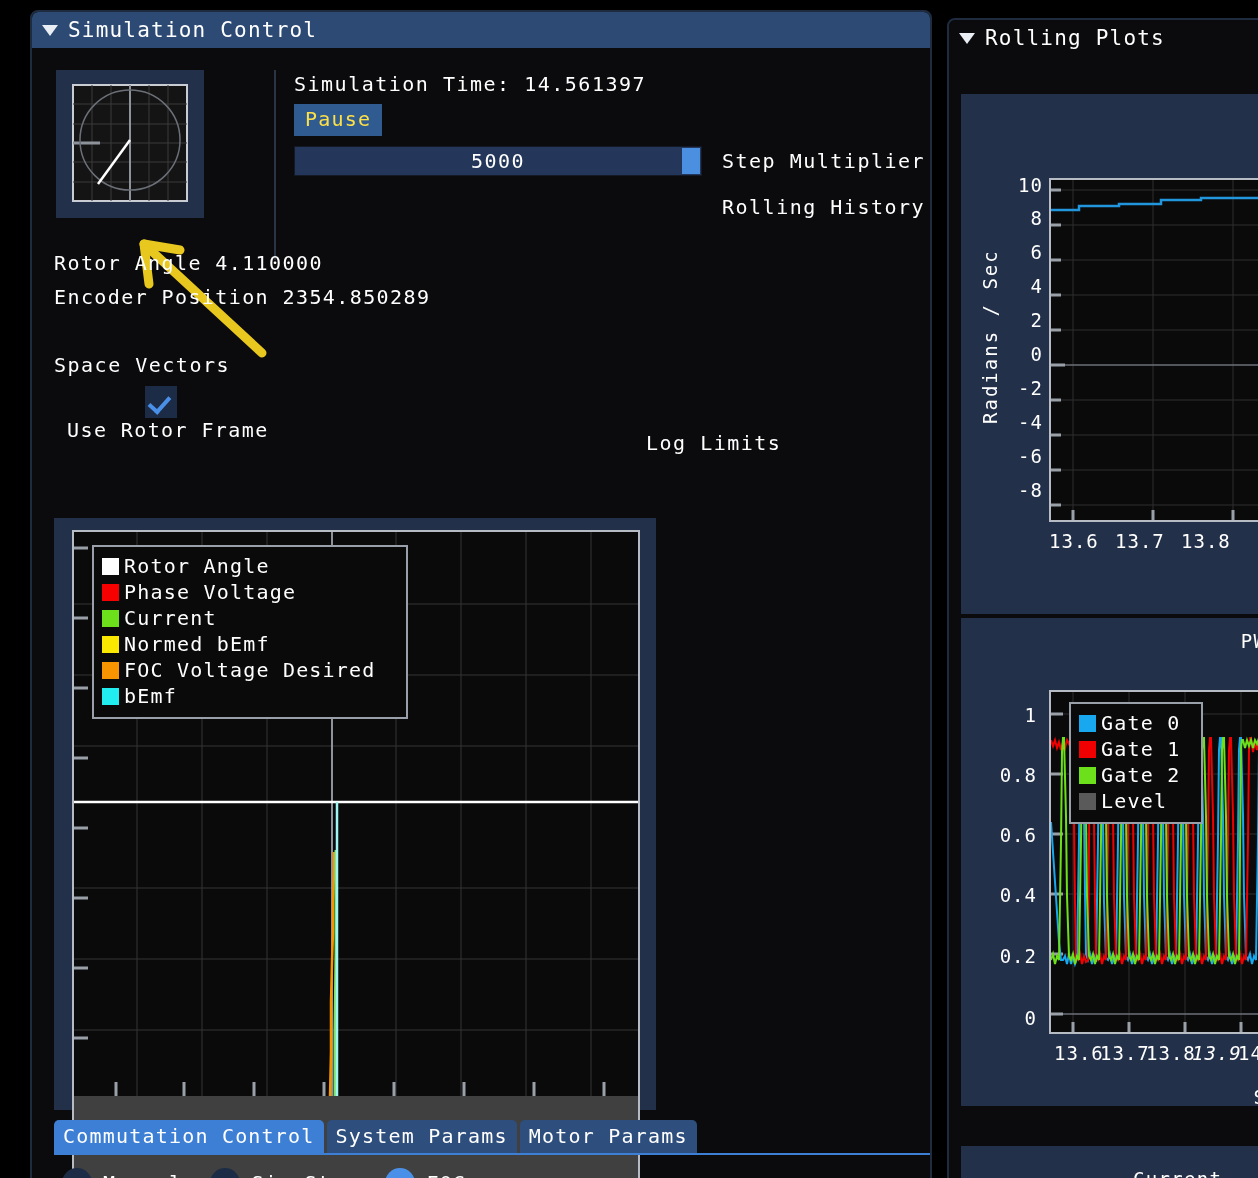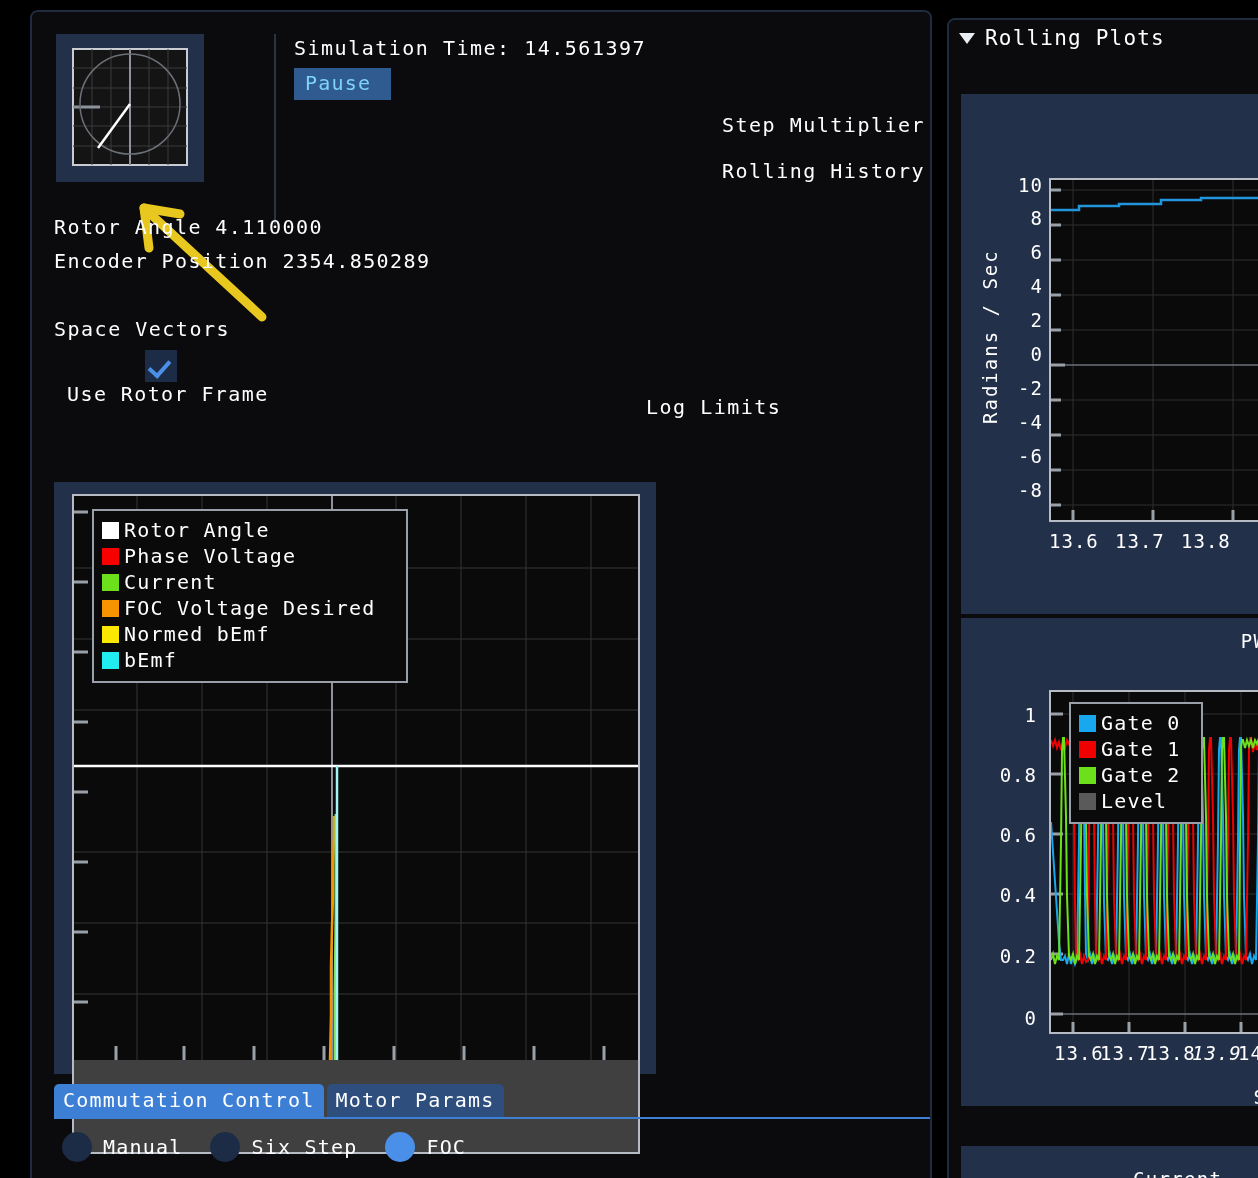--- a/index.html
+++ b/index.html
@@ -59,23 +59,23 @@
     width: 2px; height: 190px;
     background: #2a3444;
   }
 
   .simtime {
     position: absolute; left: 262px; top: 24px;
     color: #ffffff; font-size: 20px; letter-spacing: 1.5px; white-space: nowrap;
   }
   .btn-pause {
     position: absolute; left: 262px; top: 56px;
-    background: #2f5b91; color: #7dd3fc;
+    background: #2f5b91; color: #fde047;
     font-size: 20px; letter-spacing: 1.2px;
-    padding: 3px 20px 5px 11px;
+    padding: 3px 11px 5px 11px;
     border: none; cursor: pointer;
     font-family: "DejaVu Sans Mono", monospace;
   }
   .slider {
     position: absolute;
     height: 30px;
     background: #24375a;
     border: 1px solid #131a26;
     box-sizing: border-box;
     display: flex; align-items: center; justify-content: center;
@@ -199,20 +199,24 @@
     position: absolute; background: #22304a; box-sizing: border-box;
   }
   svg { display: block; }
 </style>
 </head>
 <body>
 
 <div class="root">
 
   <div class="window" id="sim-window">
+    <div class="titlebar">
+      <div class="caret"></div>
+      <div class="title-text">Simulation Control</div>
+    </div>
 
     <div class="body-area">
 
       <div class="dial-box">
         <div class="dial-inner">
           <svg width="116" height="118" viewBox="0 0 116 118">
             <rect x="1" y="1" width="114" height="116" fill="#141414" stroke="#c9ccd2" stroke-width="2"></rect>
             <g stroke="#3b3b3b" stroke-width="1">
               <line x1="1" y1="20" x2="115" y2="20"></line>
               <line x1="1" y1="40" x2="115" y2="40"></line>
@@ -237,20 +241,24 @@
           <path d="M160 155 L42 46" stroke="#e8c81e" stroke-width="9" stroke-linecap="round" fill="none"></path>
           <path d="M42 46 L78 52 M42 46 L47 86" stroke="#e8c81e" stroke-width="9" stroke-linecap="round" fill="none"></path>
         </svg>
       </div>
 
       <div class="divider-v"></div>
 
       <div class="simtime">Simulation Time: 14.561397</div>
       <button class="btn-pause">Pause</button>
 
+      <div class="slider" style="left:262px; top:98px; width:408px;">
+        <span class="sval">5000</span>
+        <span class="grip" style="right:1px;"></span>
+      </div>
       <div class="slider-label" style="left:690px; top:101px;">Step Multiplier</div>
 
       <div class="slider-label" style="left:690px; top:147px;">Rolling History</div>
 
       <div class="readout" style="left:22px; top:203px;">Rotor Angle 4.110000</div>
       <div class="readout" style="left:22px; top:237px;">Encoder Position 2354.850289</div>
 
       <div class="section-hdr" style="left:22px; top:305px;">Space Vectors</div>
 
       <div class="chk-row" style="left:22px; top:338px;">
@@ -315,37 +323,38 @@
             </div>
             <div class="legend-row">
               <span class="legend-swatch" style="background:#f60000"></span>
               <span class="legend-text">Phase Voltage</span>
             </div>
             <div class="legend-row">
               <span class="legend-swatch" style="background:#6ce01a"></span>
               <span class="legend-text">Current</span>
             </div>
             <div class="legend-row">
+              <span class="legend-swatch" style="background:#fbe800"></span>
+              <span class="legend-text">Normed bEmf</span>
+            </div>
+            <div class="legend-row">
               <span class="legend-swatch" style="background:#f79400"></span>
               <span class="legend-text">FOC Voltage Desired</span>
             </div>
             <div class="legend-row">
-              <span class="legend-swatch" style="background:#fbe800"></span>
-              <span class="legend-text">Normed bEmf</span>
-            </div>
-            <div class="legend-row">
               <span class="legend-swatch" style="background:#21ecf0"></span>
               <span class="legend-text">bEmf</span>
             </div>
           </div>
         </div>
       </div>
 
       <div class="tabstrip">
         <div class="tab active">Commutation Control</div>
+        <div class="tab">System Params</div>
         <div class="tab">Motor Params</div>
       </div>
       <div class="tab-underline"></div>
 
       <div class="radio-row">
         <div class="radio">
           <span class="radio-dot"></span>
           <span class="radio-label">Manual</span>
         </div>
         <div class="radio">

